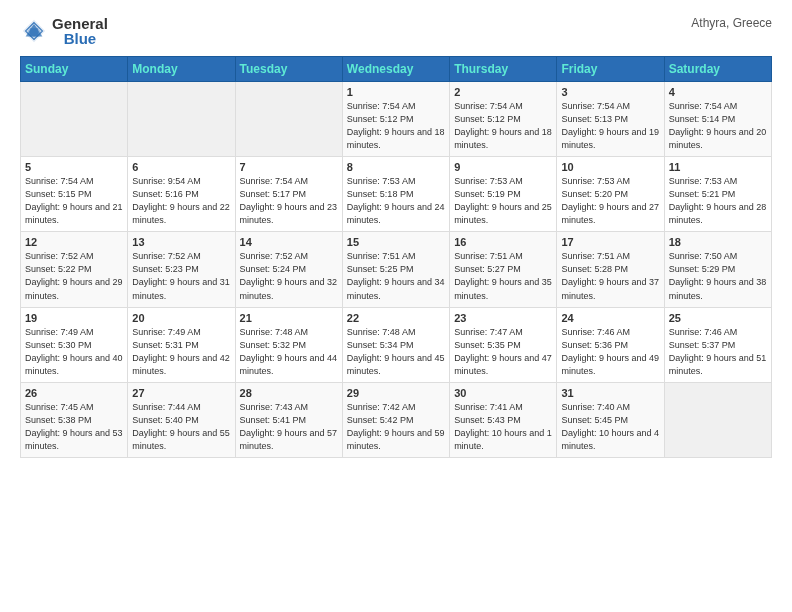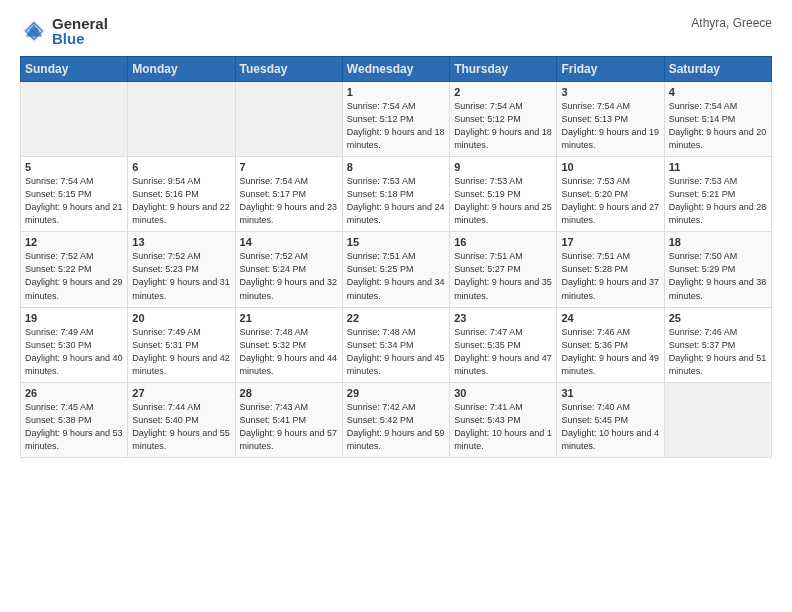--- a/index.html
+++ b/index.html
@@ -33,20 +33,21 @@
     }
     .logo-general {
       font-size: 15px;
       font-weight: bold;
       color: #333;
     }
     .logo-blue {
       font-size: 15px;
       font-weight: bold;
       color: #2a6db5;
+      text-align: center;
     }
     .logo-icon {
       width: 28px;
       height: 28px;
       margin-right: 4px;
     }
     .title-block {
       text-align: right;
     }
     .month-title {
@@ -59,21 +60,21 @@
       font-size: 12px;
       color: #555;
     }
     .calendar {
       width: 100%;
       border-collapse: collapse;
       border: 1px solid #ccc;
     }
     .calendar th {
       background: #2a6db5;
-      color: #e5e5e5;
+      color: #5eead4;
       font-size: 12px;
       font-weight: bold;
       padding: 5px 4px;
       text-align: left;
       border: 1px solid #1a5a9a;
     }
     .calendar td {
       vertical-align: top;
       width: calc(100% / 7);
       min-height: 80px;

